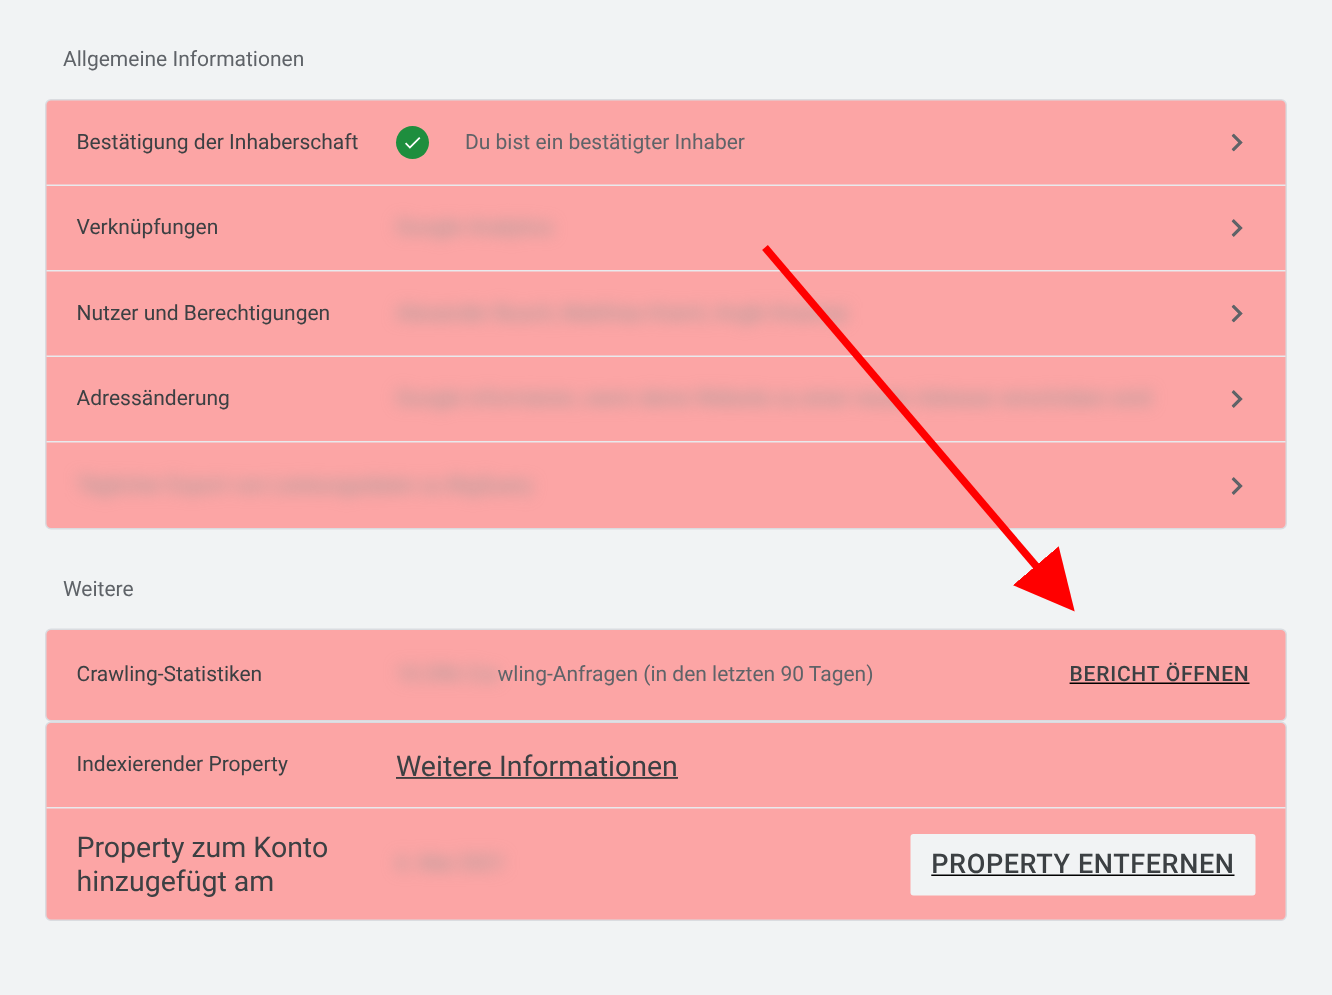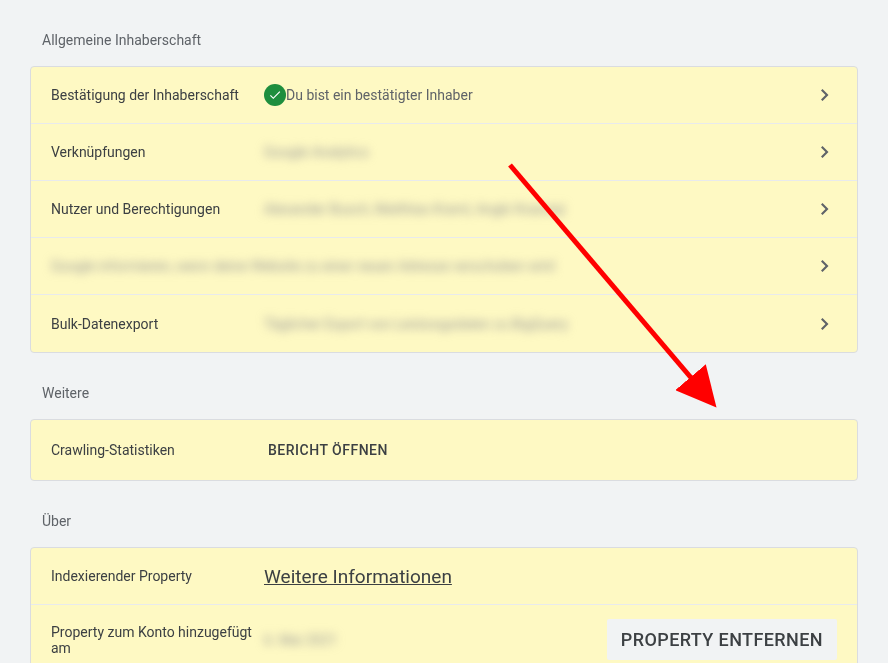--- a/index.html
+++ b/index.html
@@ -18,21 +18,21 @@
     .container {
       padding: 0 30px;
     }
     .section-title {
       color: #5f6368;
       font-size: 14px;
       font-weight: 400;
       margin: 32px 0 18px 12px;
     }
     .card {
-      background: #fef9c3;
+      background: #fca5a5;
       border: 1px solid #dadce0;
       border-radius: 4px;
     }
     .row {
       display: flex;
       align-items: center;
       min-height: 57px;
       padding: 14px 20px;
       border-bottom: 1px solid #e8eaed;
       cursor: pointer;
@@ -43,28 +43,29 @@
     .row-label {
       width: 213px;
       flex-shrink: 0;
       font-size: 14px;
       color: #3c4043;
     }
     .row-content {
       flex: 1;
       display: flex;
       align-items: center;
-      gap: 0;
+      gap: 24px;
       font-size: 14px;
       color: #5f6368;
     }
     .row-action {
       flex-shrink: 0;
       display: flex;
       align-items: flex-end;
+      text-decoration: underline;
     }
     .chevron {
       width: 24px;
       height: 24px;
       display: flex;
       align-items: center;
       justify-content: center;
       color: #5f6368;
     }
     .chevron svg {
@@ -129,36 +130,36 @@
       cursor: pointer;
       font-family: inherit;
       border-radius: 2px;
     }
     .row.no-pointer {
       cursor: default;
     }
     .row-label-wide {
       width: 213px;
       flex-shrink: 0;
-      font-size: 14px;
+      font-size: 19px;
       color: #3c4043;
       padding-right: 10px;
     }
     .arrow-annotation {
       position: absolute;
       pointer-events: none;
       z-index: 100;
     }
   </style>
 </head>
 <body>
 
 <div class="container">
 
-  <div class="section-title">Allgemeine Inhaberschaft</div>
+  <div class="section-title">Allgemeine Informationen</div>
   <div class="card">
 
     <div class="row">
       <div class="row-label">Bestätigung der Inhaberschaft</div>
       <div class="row-content">
         <span class="check-circle">
           <svg viewBox="0 0 24 24">
               <path d="M9 16.17L4.83 12l-1.42 1.41L9 19 21 7l-1.41-1.41z"></path>
             </svg>
         </span>
@@ -195,59 +196,63 @@
       <div class="row-action">
         <span class="chevron">
           <svg viewBox="0 0 8 12" fill="currentColor">
               <path d="M1.5 0L0 1.5 4.5 6 0 10.5 1.5 12l6-6z"></path>
             </svg>
         </span>
       </div>
     </div>
 
     <div class="row">
+      <div class="row-label">Adressänderung</div>
       <div class="row-content">
         <span class="blurred">Google informieren, wenn deine Website zu einer neuen Adresse verschoben wird</span>
       </div>
       <div class="row-action">
         <span class="chevron">
           <svg viewBox="0 0 8 12" fill="currentColor">
               <path d="M1.5 0L0 1.5 4.5 6 0 10.5 1.5 12l6-6z"></path>
             </svg>
         </span>
       </div>
     </div>
 
     <div class="row">
-      <div class="row-label">Bulk-Datenexport</div>
       <div class="row-content">
         <span class="blurred">Täglicher Export von Leistungsdaten zu BigQuery</span>
       </div>
       <div class="row-action">
         <span class="chevron">
           <svg viewBox="0 0 8 12" fill="currentColor">
               <path d="M1.5 0L0 1.5 4.5 6 0 10.5 1.5 12l6-6z"></path>
             </svg>
         </span>
       </div>
     </div>
 
   </div>
 
   <div class="section-title">Weitere</div>
   <div class="card">
     <div class="row no-pointer">
       <div class="row-label">Crawling-Statistiken</div>
+      <div class="row-content">
+        <span style="display:inline;">
+          <span class="blurred-prefix">10.396 Cra</span><span>wling-Anfragen (in den letzten 90 Tagen)</span>
+        </span>
+      </div>
       <div class="row-action">
         <button class="report-btn">BERICHT ÖFFNEN</button>
       </div>
     </div>
   </div>
 
-  <div class="section-title">Über</div>
   <div class="card">
 
     <div class="row no-pointer">
       <div class="row-label">Indexierender Property</div>
       <div class="row-action">
         <a class="link-btn">Weitere Informationen</a>
       </div>
     </div>
 
     <div class="row no-pointer" style="min-height:68px;">

